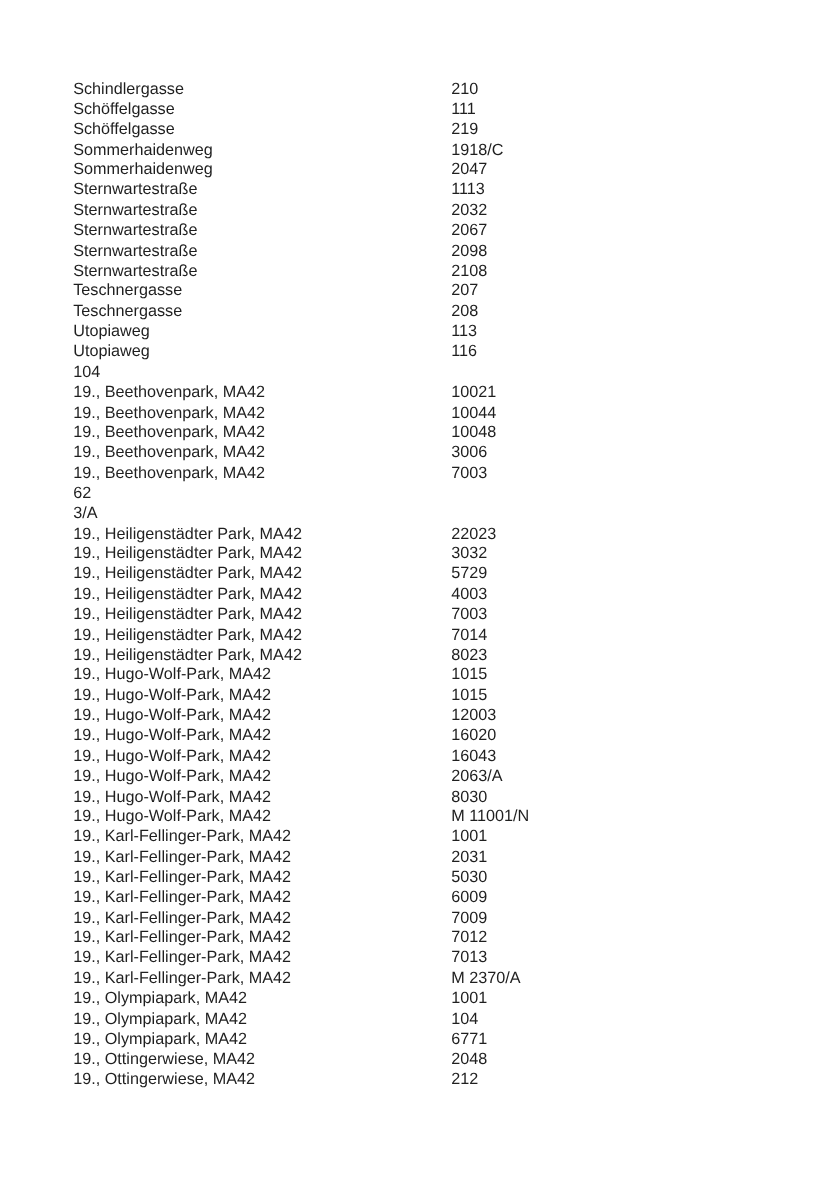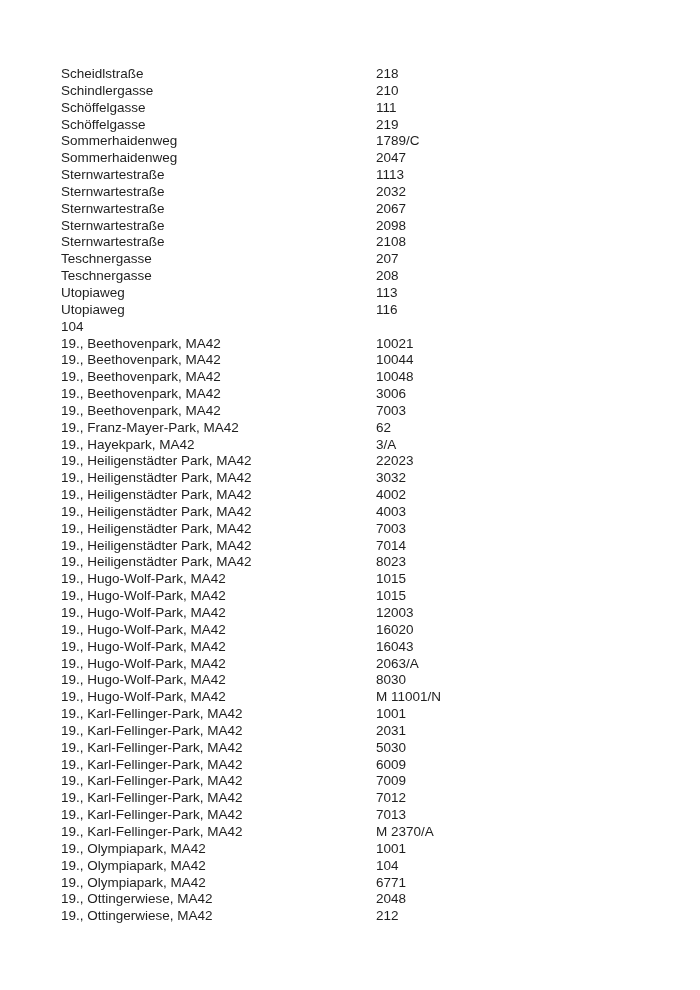--- a/index.html
+++ b/index.html
@@ -38,43 +38,39 @@
   }
   .cell.num {
     flex: 0 0 auto;
   }
 </style>
 </head>
 <body>
 
 <div class="page">
   <div class="list" id="location-list">
-  <div class="row">
-    <span class="cell name">Scheidlstraße</span>
-    <span class="cell num">218</span>
-  </div>
 
   <div class="row">
     <span class="cell name">Schindlergasse</span>
     <span class="cell num">210</span>
   </div>
 
   <div class="row">
     <span class="cell name">Schöffelgasse</span>
     <span class="cell num">111</span>
   </div>
 
   <div class="row">
     <span class="cell name">Schöffelgasse</span>
     <span class="cell num">219</span>
   </div>
 
   <div class="row">
     <span class="cell name">Sommerhaidenweg</span>
-    <span class="cell num">1789/C</span>
+    <span class="cell num">1918/C</span>
   </div>
 
   <div class="row">
     <span class="cell name">Sommerhaidenweg</span>
     <span class="cell num">2047</span>
   </div>
 
   <div class="row">
     <span class="cell name">Sternwartestraße</span>
     <span class="cell num">1113</span>
@@ -143,42 +139,40 @@
     <span class="cell name">19., Beethovenpark, MA42</span>
     <span class="cell num">3006</span>
   </div>
 
   <div class="row">
     <span class="cell name">19., Beethovenpark, MA42</span>
     <span class="cell num">7003</span>
   </div>
 
   <div class="row">
-    <span class="cell name">19., Franz-Mayer-Park, MA42</span>
     <span class="cell num">62</span>
   </div>
 
   <div class="row">
-    <span class="cell name">19., Hayekpark, MA42</span>
     <span class="cell num">3/A</span>
   </div>
 
   <div class="row">
     <span class="cell name">19., Heiligenstädter Park, MA42</span>
     <span class="cell num">22023</span>
   </div>
 
   <div class="row">
     <span class="cell name">19., Heiligenstädter Park, MA42</span>
     <span class="cell num">3032</span>
   </div>
 
   <div class="row">
     <span class="cell name">19., Heiligenstädter Park, MA42</span>
-    <span class="cell num">4002</span>
+    <span class="cell num">5729</span>
   </div>
 
   <div class="row">
     <span class="cell name">19., Heiligenstädter Park, MA42</span>
     <span class="cell num">4003</span>
   </div>
 
   <div class="row">
     <span class="cell name">19., Heiligenstädter Park, MA42</span>
     <span class="cell num">7003</span>

